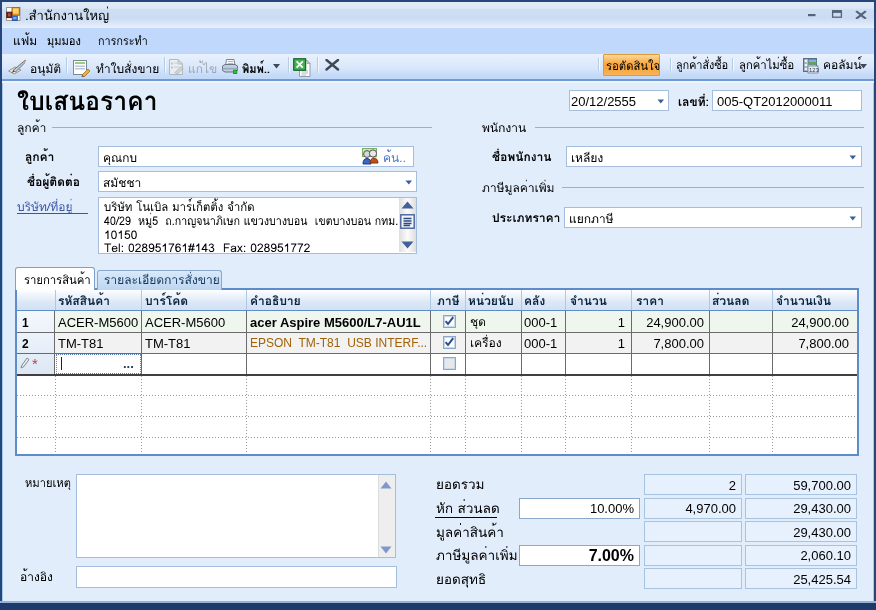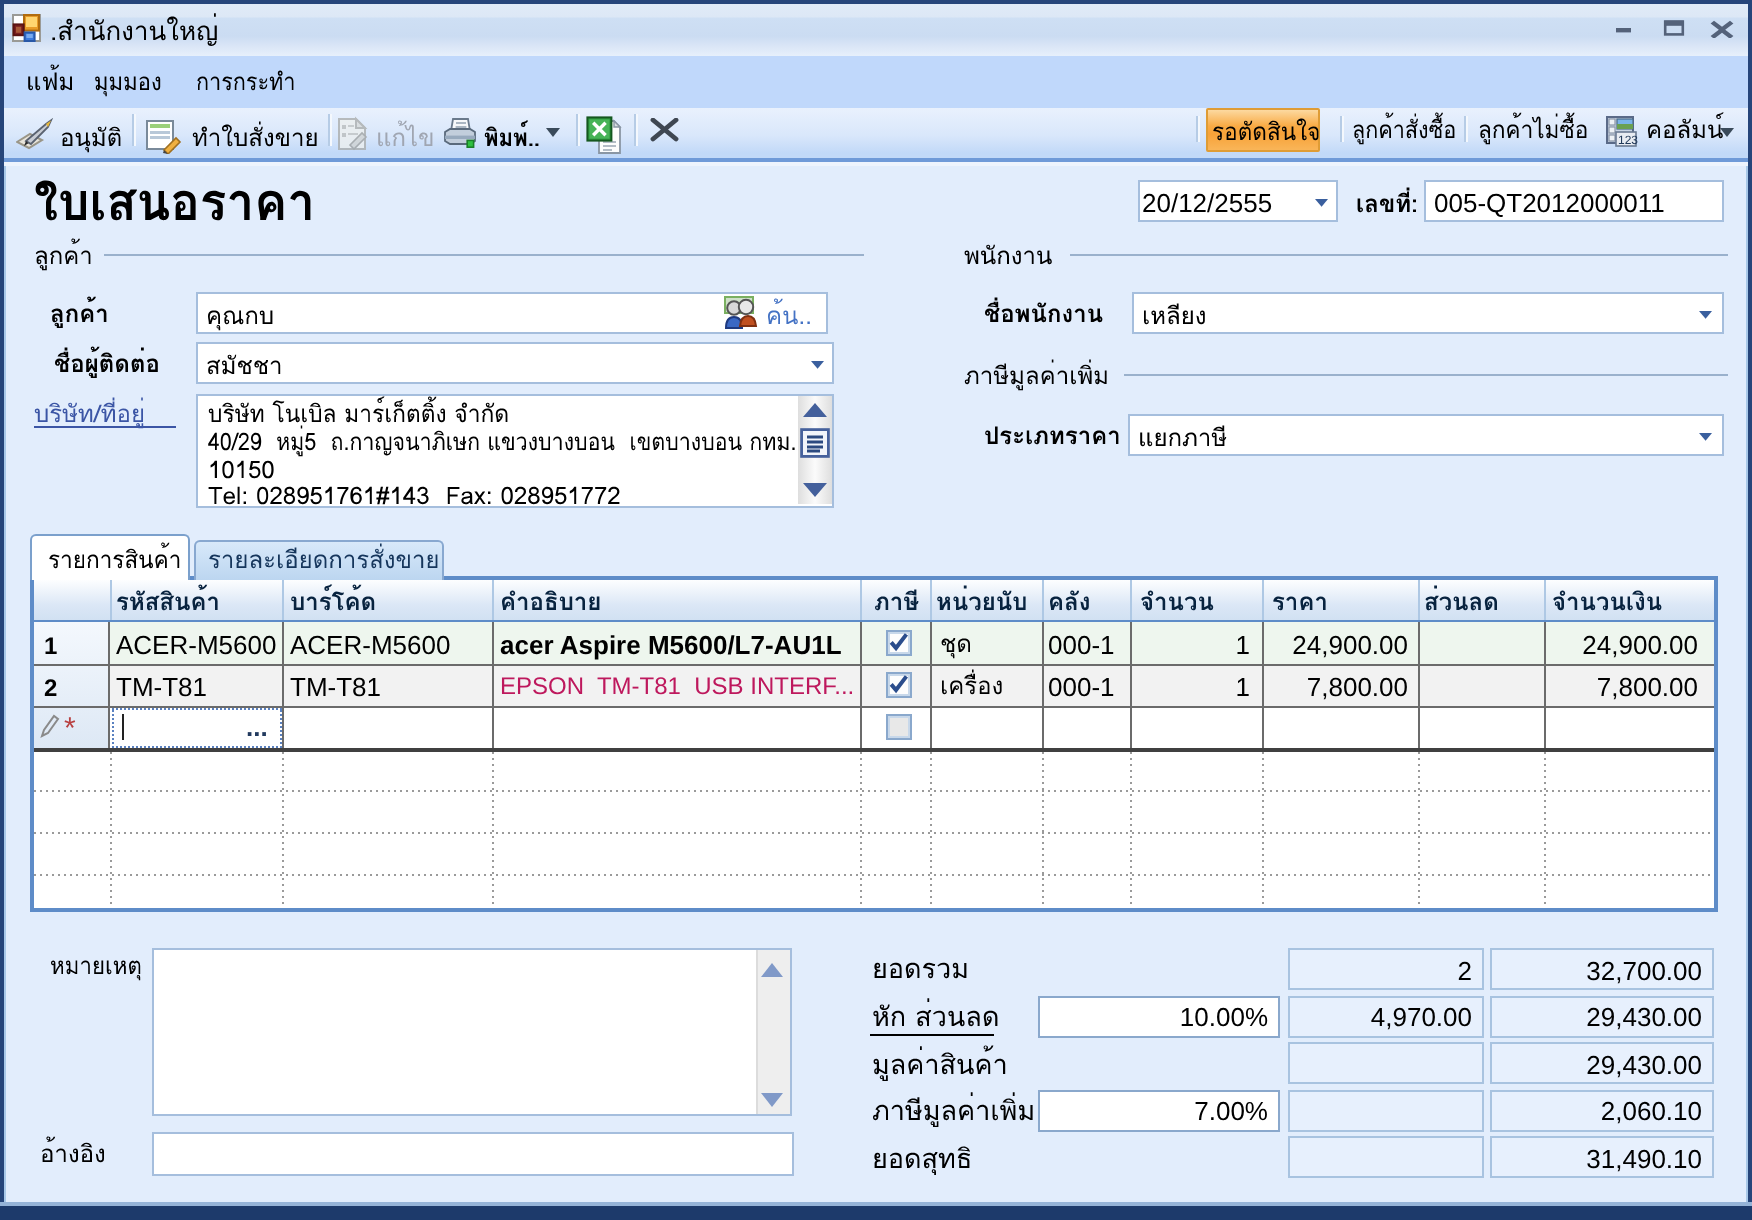--- a/index.html
+++ b/index.html
@@ -309,21 +309,21 @@
     <div style="position:absolute;left:250px;top:315.5px;font-size:13px;line-height:13px;color:#000000;font-weight:bold;white-space:pre">acer Aspire M5600/L7-AU1L</div>
     <svg style="position:absolute;left:469px;top:318px;overflow:visible" width="18" height="13">
       <path transform="translate(1,8)" d="M0.8 -4.7C0.8 -3.7 1.2 -3.2 2.0 -3.2C2.8 -3.2 3.1 -3.6 3.1 -4.5C3.1 -5.1 2.7 -5.4 2.1 -5.4C2.2 -5.7 2.6 -5.9 3.0 -5.9C3.6 -5.9 4.0 -5.4 4.2 -4.6C3.7 -4.3 3.4 -3.8 3.4 -3.4V0.0H7.1V-3.5C7.1 -4.1 6.6 -4.8 5.9 -5.0C7.0 -5.3 7.6 -6.0 7.6 -6.8V-7.0H6.7V-6.8C6.7 -6.2 6.1 -5.7 4.9 -5.4C4.5 -6.3 3.8 -6.7 2.9 -6.7C1.2 -6.7 0.8 -5.3 0.8 -4.7ZM4.3 -3.4C4.3 -3.8 4.6 -4.2 5.1 -4.5C5.7 -4.3 6.1 -3.8 6.1 -3.4V-0.9H4.3ZM2.0 -3.9C1.7 -3.9 1.5 -4.1 1.5 -4.3C1.5 -4.7 1.7 -4.8 2.1 -4.8C2.3 -4.8 2.5 -4.6 2.5 -4.3C2.5 -4.0 2.3 -3.9 2.0 -3.9Z M6.5 3.1H7.2V1.8C7.2 0.9 6.9 0.5 6.3 0.5C5.7 0.5 5.4 0.8 5.4 1.4C5.4 1.9 5.6 2.2 6.3 2.2C6.3 2.2 6.4 2.2 6.5 2.1ZM6.2 1.0C6.4 1.0 6.5 1.1 6.5 1.4C6.5 1.7 6.4 1.8 6.2 1.8C6.0 1.8 5.8 1.7 5.8 1.4C5.8 1.1 6.0 1.0 6.2 1.0Z M9.4 -0.6V0.0H10.5C11.9 -0.9 12.6 -1.9 12.6 -3.2C12.6 -4.0 12.2 -4.4 11.5 -4.4C10.7 -4.4 10.4 -3.9 10.4 -3.1C10.4 -2.5 11.0 -2.1 11.3 -2.1C11.3 -2.1 11.4 -2.1 11.4 -2.1C11.2 -1.6 10.8 -1.3 10.4 -1.2C10.1 -2.8 9.9 -3.1 9.9 -3.9C9.9 -5.1 10.6 -5.9 12.0 -5.9C13.4 -5.9 14.1 -5.1 14.1 -4.0V0.0H15.0V-3.8C15.0 -5.7 14.0 -6.7 12.0 -6.7C9.9 -6.7 9.0 -5.6 9.0 -3.9C9.0 -3.2 9.4 -1.4 9.4 -0.6ZM11.3 -2.7C11.1 -2.7 10.9 -3.0 10.9 -3.2C10.9 -3.5 11.1 -3.7 11.4 -3.7C11.8 -3.7 11.9 -3.5 11.9 -3.3C11.9 -2.9 11.7 -2.7 11.3 -2.7Z" fill="#000000"></path>
     </svg>
     <div style="position:absolute;left:524px;top:315.5px;font-size:13px;line-height:13px;color:#000000;font-weight:normal;white-space:pre">000-1</div>
     <div style="position:absolute;right:251px;top:315.5px;font-size:13px;line-height:13px;color:#000000;font-weight:normal;white-space:pre">1</div>
     <div style="position:absolute;right:172px;top:315.5px;font-size:13px;line-height:13px;color:#000000;font-weight:normal;white-space:pre">24,900.00</div>
     <div style="position:absolute;right:27px;top:315.5px;font-size:13px;line-height:13px;color:#000000;font-weight:normal;white-space:pre">24,900.00</div>
     <div style="position:absolute;left:58px;top:336.5px;font-size:13px;line-height:13px;color:#000000;font-weight:normal;white-space:pre">TM-T81</div>
     <div style="position:absolute;left:145px;top:336.5px;font-size:13px;line-height:13px;color:#000000;font-weight:normal;white-space:pre">TM-T81</div>
-    <div style="position:absolute;left:250px;top:337.3px;font-size:12px;width:178px;overflow:hidden;line-height:12px;color:#be185d;font-weight:normal;white-space:pre">EPSON  TM-T81  USB INTERF...</div>
+    <div style="position:absolute;left:250px;top:337.3px;font-size:12px;width:178px;overflow:hidden;line-height:12px;color:#a16207;font-weight:normal;white-space:pre">EPSON  TM-T81  USB INTERF...</div>
     <svg style="position:absolute;left:469px;top:333px;overflow:visible" width="33" height="16">
       <path transform="translate(1,14)" d="M1.0 -6.7V-1.5C1.0 -0.5 1.4 0.1 2.2 0.1C3.0 0.1 3.4 -0.4 3.4 -1.0C3.4 -1.9 3.0 -2.3 2.4 -2.3C2.2 -2.3 2.0 -2.3 1.9 -2.2V-6.7ZM2.3 -0.6C2.0 -0.6 1.9 -0.8 1.9 -1.1C1.9 -1.5 2.0 -1.8 2.3 -1.8C2.7 -1.8 2.8 -1.6 2.8 -1.1C2.8 -0.8 2.7 -0.6 2.3 -0.6Z M8.3 -4.4C7.9 -4.4 6.7 -4.1 6.3 -1.5C6.1 -2.3 6.0 -3.1 6.0 -3.8C6.0 -5.1 6.7 -5.9 8.1 -5.9C9.5 -5.9 10.2 -5.1 10.2 -3.8V0.0H11.1V-3.8C11.1 -5.7 10.1 -6.7 8.1 -6.7C6.1 -6.7 5.1 -5.7 5.1 -3.9C5.1 -2.6 5.5 -1.8 5.5 -0.6V0.0H6.8C7.0 -1.0 7.2 -1.9 7.6 -2.5C7.7 -2.2 8.0 -2.0 8.4 -2.0C8.9 -2.0 9.5 -2.4 9.5 -3.2C9.5 -3.8 9.3 -4.4 8.3 -4.4ZM8.4 -2.7C8.1 -2.7 7.9 -2.9 7.9 -3.2C7.9 -3.5 8.1 -3.7 8.5 -3.7C8.8 -3.7 8.9 -3.4 8.9 -3.2C8.9 -2.9 8.8 -2.7 8.4 -2.7Z M14.2 -5.1C14.4 -5.6 14.9 -5.9 15.4 -5.9C16.4 -5.9 16.7 -5.4 17.6 -5.4C17.8 -5.4 17.9 -5.4 18.0 -5.4L18.2 -6.3C18.1 -6.2 17.9 -6.2 17.8 -6.2C17.0 -6.2 16.5 -6.7 15.5 -6.7C14.1 -6.7 13.1 -6.0 12.7 -4.5C14.2 -4.3 15.2 -4.1 15.8 -3.8C16.2 -3.7 16.4 -3.4 16.4 -3.1V-2.1C16.2 -2.2 16.1 -2.2 15.9 -2.2C15.3 -2.2 15.0 -1.7 15.0 -1.1C15.0 -0.3 15.4 0.1 16.1 0.1C17.0 0.1 17.3 -0.5 17.3 -1.8V-3.4C17.3 -4.3 16.1 -4.7 14.2 -5.1ZM16.1 -0.6C15.9 -0.6 15.6 -0.9 15.6 -1.1C15.6 -1.5 15.8 -1.6 16.1 -1.6C16.4 -1.6 16.6 -1.4 16.6 -1.2C16.6 -0.8 16.4 -0.6 16.1 -0.6Z M12.1 -7.7C12.9 -7.7 16.0 -7.5 17.5 -7.2L17.5 -7.5V-10.1H16.6V-8.9C16.4 -9.1 16.2 -9.2 16.1 -9.2V-10.1H15.3V-9.5C15.1 -9.5 15.0 -9.6 14.8 -9.6C13.2 -9.6 12.3 -8.5 12.1 -7.7ZM16.2 -8.0C15.8 -8.1 14.2 -8.3 13.5 -8.3C13.8 -8.6 14.2 -8.8 14.8 -8.8C15.7 -8.8 16.1 -8.4 16.2 -8.0Z M16.0 -12.3V-10.7H16.8V-12.3Z M24.7 -4.4C24.7 -5.9 23.8 -6.7 21.9 -6.7C20.9 -6.7 20.1 -6.3 19.5 -5.4L19.9 -5.1C20.4 -5.6 21.1 -5.9 21.9 -5.9C23.0 -5.9 23.8 -5.3 23.8 -4.3V-0.9H20.8V-2.1C21.0 -2.0 21.1 -2.0 21.3 -2.0C21.9 -2.0 22.3 -2.4 22.3 -3.1C22.3 -3.9 21.9 -4.4 21.1 -4.4C20.3 -4.4 19.9 -3.8 19.9 -2.5V0.0H24.7ZM21.2 -2.7C20.9 -2.7 20.7 -2.9 20.7 -3.2C20.7 -3.4 20.9 -3.7 21.2 -3.7C21.5 -3.7 21.7 -3.4 21.7 -3.2C21.7 -2.9 21.5 -2.7 21.2 -2.7Z M30.8 -1.6V-5.2C30.8 -6.2 30.4 -6.7 29.6 -6.7C28.8 -6.7 28.4 -6.2 28.4 -5.5C28.4 -4.8 28.7 -4.3 29.3 -4.3C29.6 -4.3 29.8 -4.4 29.9 -4.5V-1.6C29.9 -1.1 29.6 -0.8 29.0 -0.8C28.5 -0.8 28.1 -1.1 28.1 -1.6L27.7 -3.8L26.6 -4.2L27.1 -1.6C27.3 -0.5 28.0 0.1 29.0 0.1C30.2 0.1 30.8 -0.5 30.8 -1.6ZM29.4 -5.0C29.1 -5.0 28.9 -5.2 28.9 -5.5C28.9 -5.8 29.1 -6.0 29.4 -6.0C29.7 -6.0 29.9 -5.8 29.9 -5.5C29.9 -5.2 29.7 -5.0 29.4 -5.0Z" fill="#000000"></path>
     </svg>
     <div style="position:absolute;left:524px;top:336.5px;font-size:13px;line-height:13px;color:#000000;font-weight:normal;white-space:pre">000-1</div>
     <div style="position:absolute;right:251px;top:336.5px;font-size:13px;line-height:13px;color:#000000;font-weight:normal;white-space:pre">1</div>
     <div style="position:absolute;right:172px;top:336.5px;font-size:13px;line-height:13px;color:#000000;font-weight:normal;white-space:pre">7,800.00</div>
     <div style="position:absolute;right:27px;top:336.5px;font-size:13px;line-height:13px;color:#000000;font-weight:normal;white-space:pre">7,800.00</div>
     <svg style="position:absolute;left:443px;top:315px" width="13" height="13">
       <rect x="0.5" y="0.5" width="12" height="12" fill="#fff" stroke="#8aa8cc"></rect>
       <rect x="1.5" y="1.5" width="10" height="10" fill="#fdfdfd" stroke="#c8d8ea"></rect>
@@ -390,20 +390,20 @@
     <div style="position:absolute;left:745px;top:498px;width:112px;height:21px;background:#e7f0fd;border:1px solid #a8c3e0"></div>
     <div style="position:absolute;left:644px;top:521px;width:98px;height:21px;background:#e7f0fd;border:1px solid #a8c3e0"></div>
     <div style="position:absolute;left:745px;top:521px;width:112px;height:21px;background:#e7f0fd;border:1px solid #a8c3e0"></div>
     <div style="position:absolute;left:644px;top:545px;width:98px;height:21px;background:#e7f0fd;border:1px solid #a8c3e0"></div>
     <div style="position:absolute;left:745px;top:545px;width:112px;height:21px;background:#e7f0fd;border:1px solid #a8c3e0"></div>
     <div style="position:absolute;left:644px;top:568px;width:98px;height:21px;background:#e7f0fd;border:1px solid #a8c3e0"></div>
     <div style="position:absolute;left:745px;top:568px;width:112px;height:21px;background:#e7f0fd;border:1px solid #a8c3e0"></div>
     <div style="position:absolute;left:519px;top:498px;width:121px;height:21px;background:#fff;border:1px solid #8aa8cc"></div>
     <div style="position:absolute;left:519px;top:545px;width:121px;height:21px;background:#fff;border:1px solid #8aa8cc"></div>
     <div style="position:absolute;right:242px;top:502.1px;font-size:13px;line-height:13px;color:#000000;font-weight:normal;white-space:pre">10.00%</div>
-    <div style="position:absolute;right:242px;top:549.3px;font-size:13px;line-height:13px;color:#000000;font-weight:normal;white-space:pre">7.00%</div>
+    <div style="position:absolute;right:242px;top:549.3px;font-size:16px;line-height:13px;color:#000000;font-weight:bold;white-space:pre">7.00%</div>
     <div style="position:absolute;right:140px;top:478.5px;font-size:13px;line-height:13px;color:#000000;font-weight:normal;white-space:pre">2</div>
     <div style="position:absolute;right:140px;top:502.1px;font-size:13px;line-height:13px;color:#000000;font-weight:normal;white-space:pre">4,970.00</div>
-    <div style="position:absolute;right:25px;top:478.5px;font-size:13px;line-height:13px;color:#000000;font-weight:normal;white-space:pre">32,700.00</div>
+    <div style="position:absolute;right:25px;top:478.5px;font-size:13px;line-height:13px;color:#000000;font-weight:normal;white-space:pre">59,700.00</div>
     <div style="position:absolute;right:25px;top:502.1px;font-size:13px;line-height:13px;color:#000000;font-weight:normal;white-space:pre">29,430.00</div>
     <div style="position:absolute;right:25px;top:525.7px;font-size:13px;line-height:13px;color:#000000;font-weight:normal;white-space:pre">29,430.00</div>
     <div style="position:absolute;right:25px;top:549.3px;font-size:13px;line-height:13px;color:#000000;font-weight:normal;white-space:pre">2,060.10</div>
-    <div style="position:absolute;right:25px;top:572.9px;font-size:13px;line-height:13px;color:#000000;font-weight:normal;white-space:pre">31,490.10</div>
+    <div style="position:absolute;right:25px;top:572.9px;font-size:13px;line-height:13px;color:#000000;font-weight:normal;white-space:pre">25,425.54</div>
   </div>
 </body></html>

